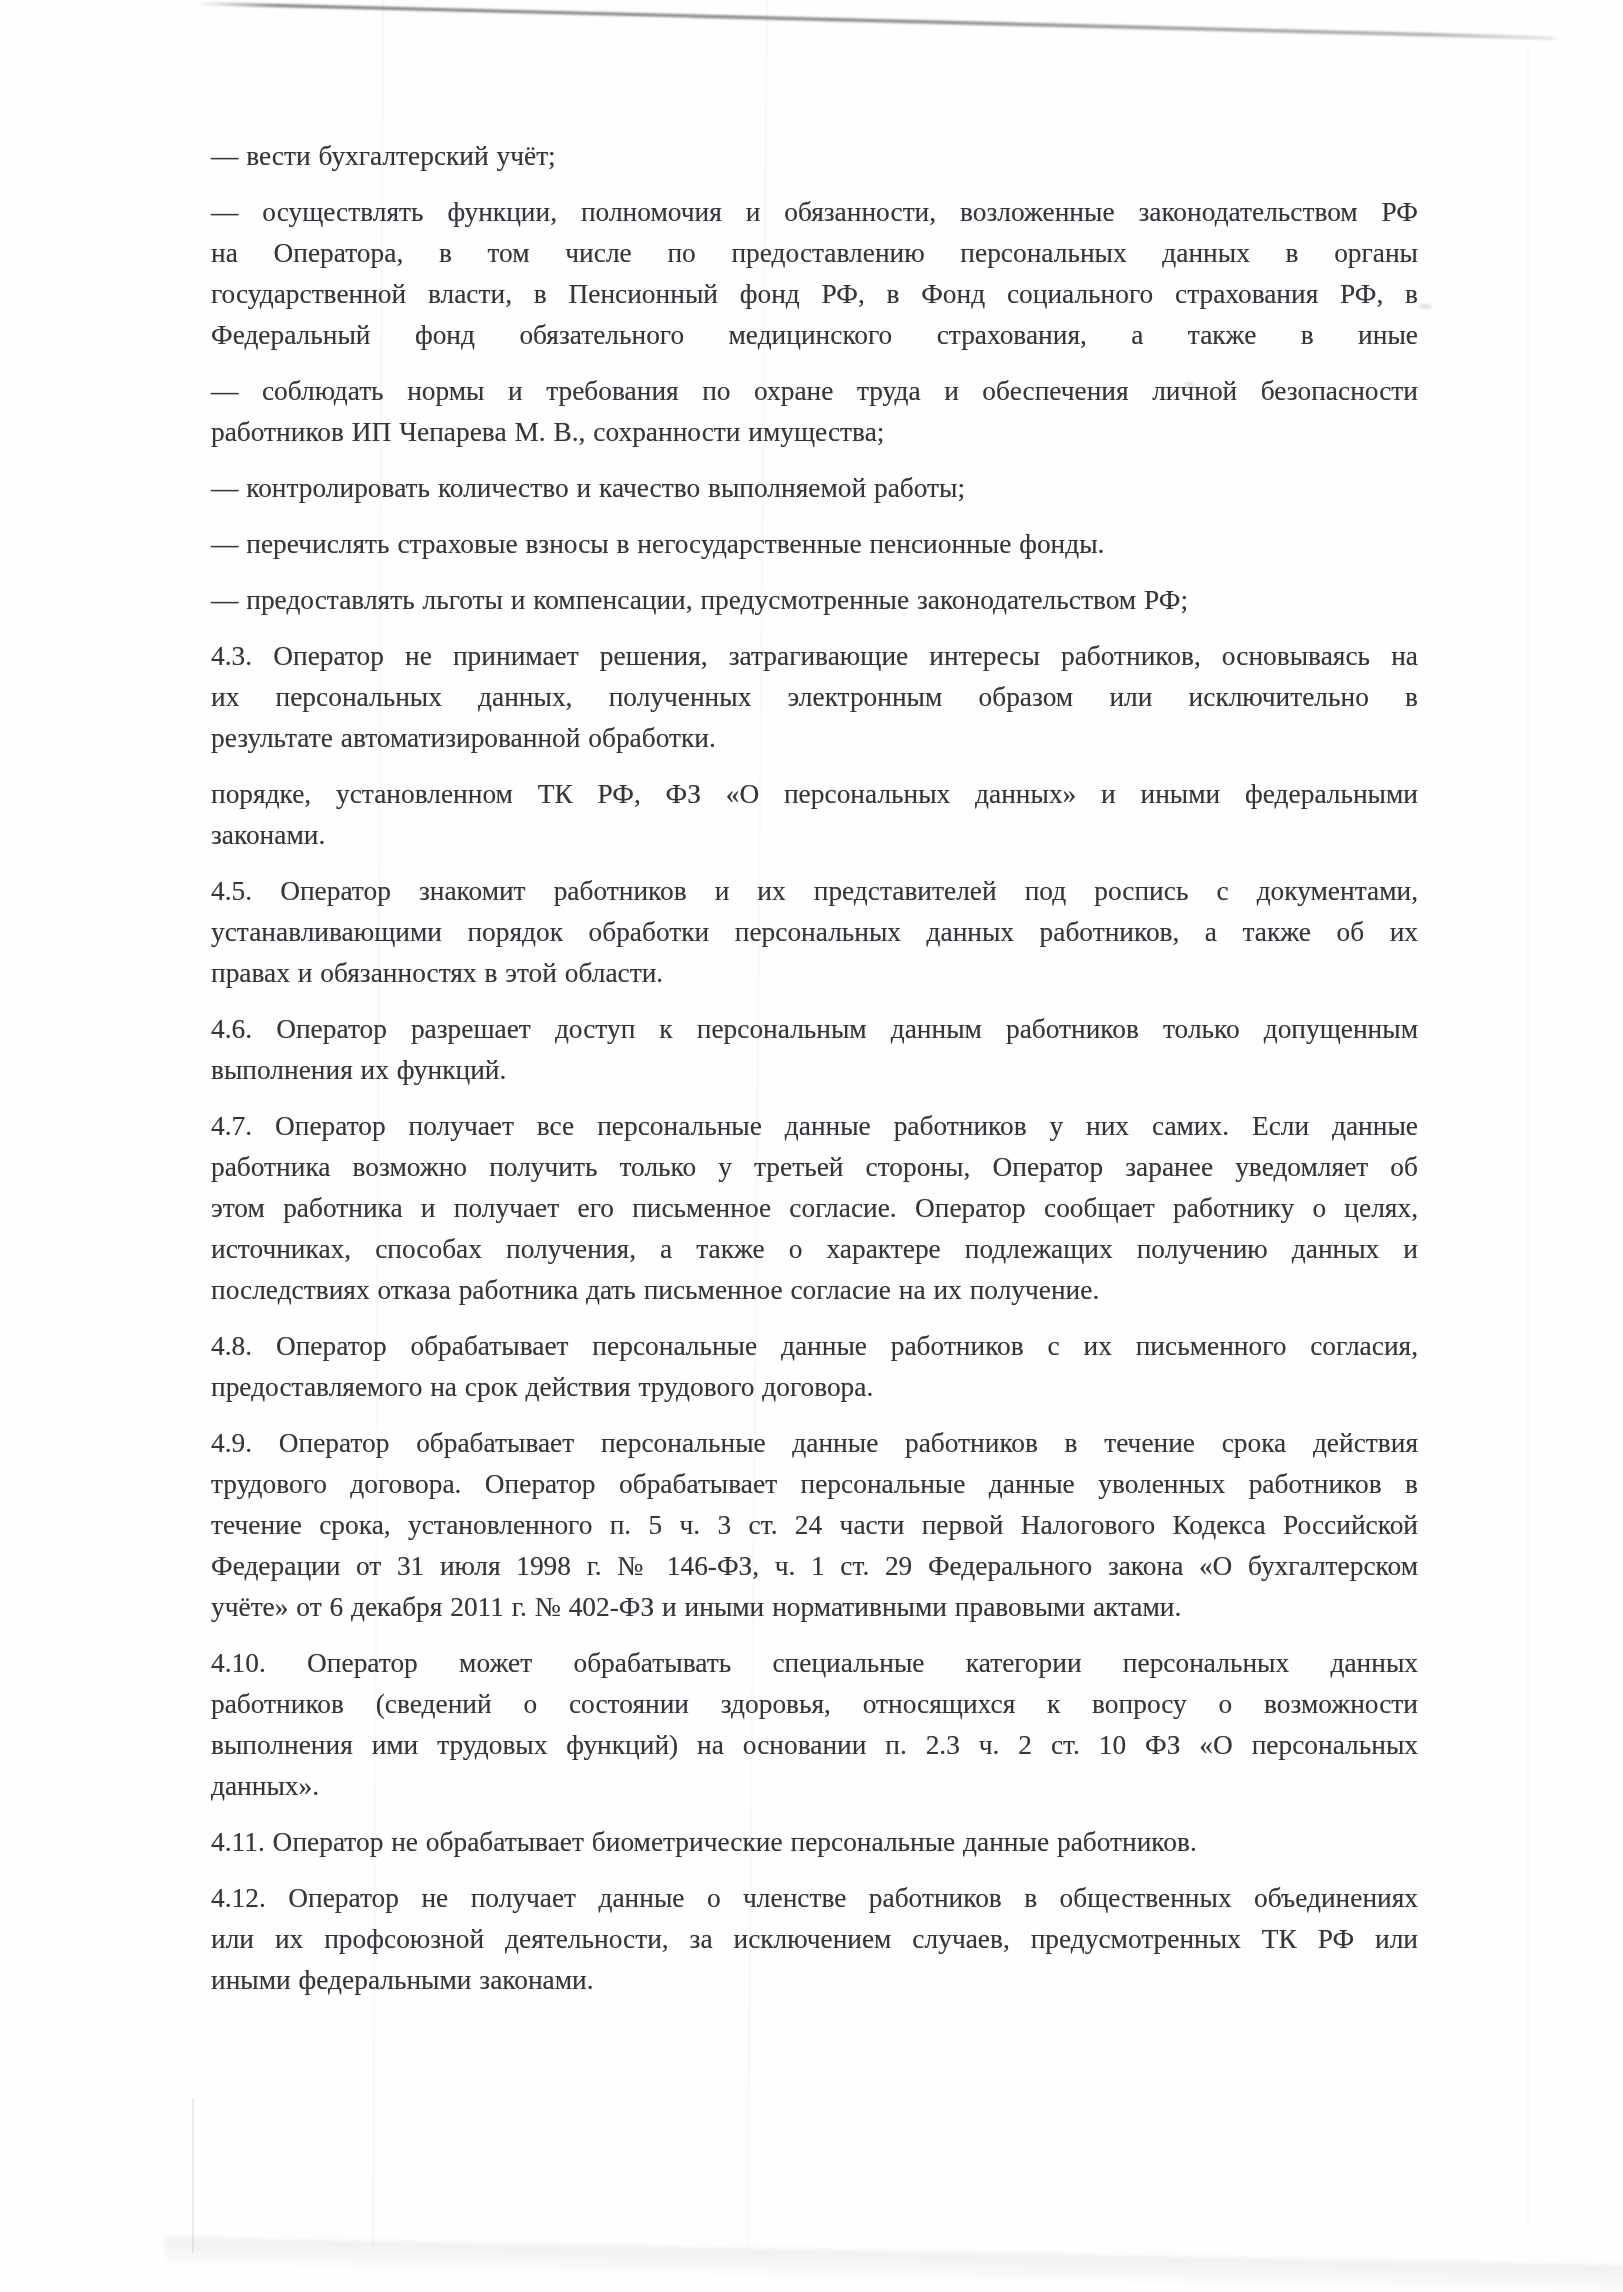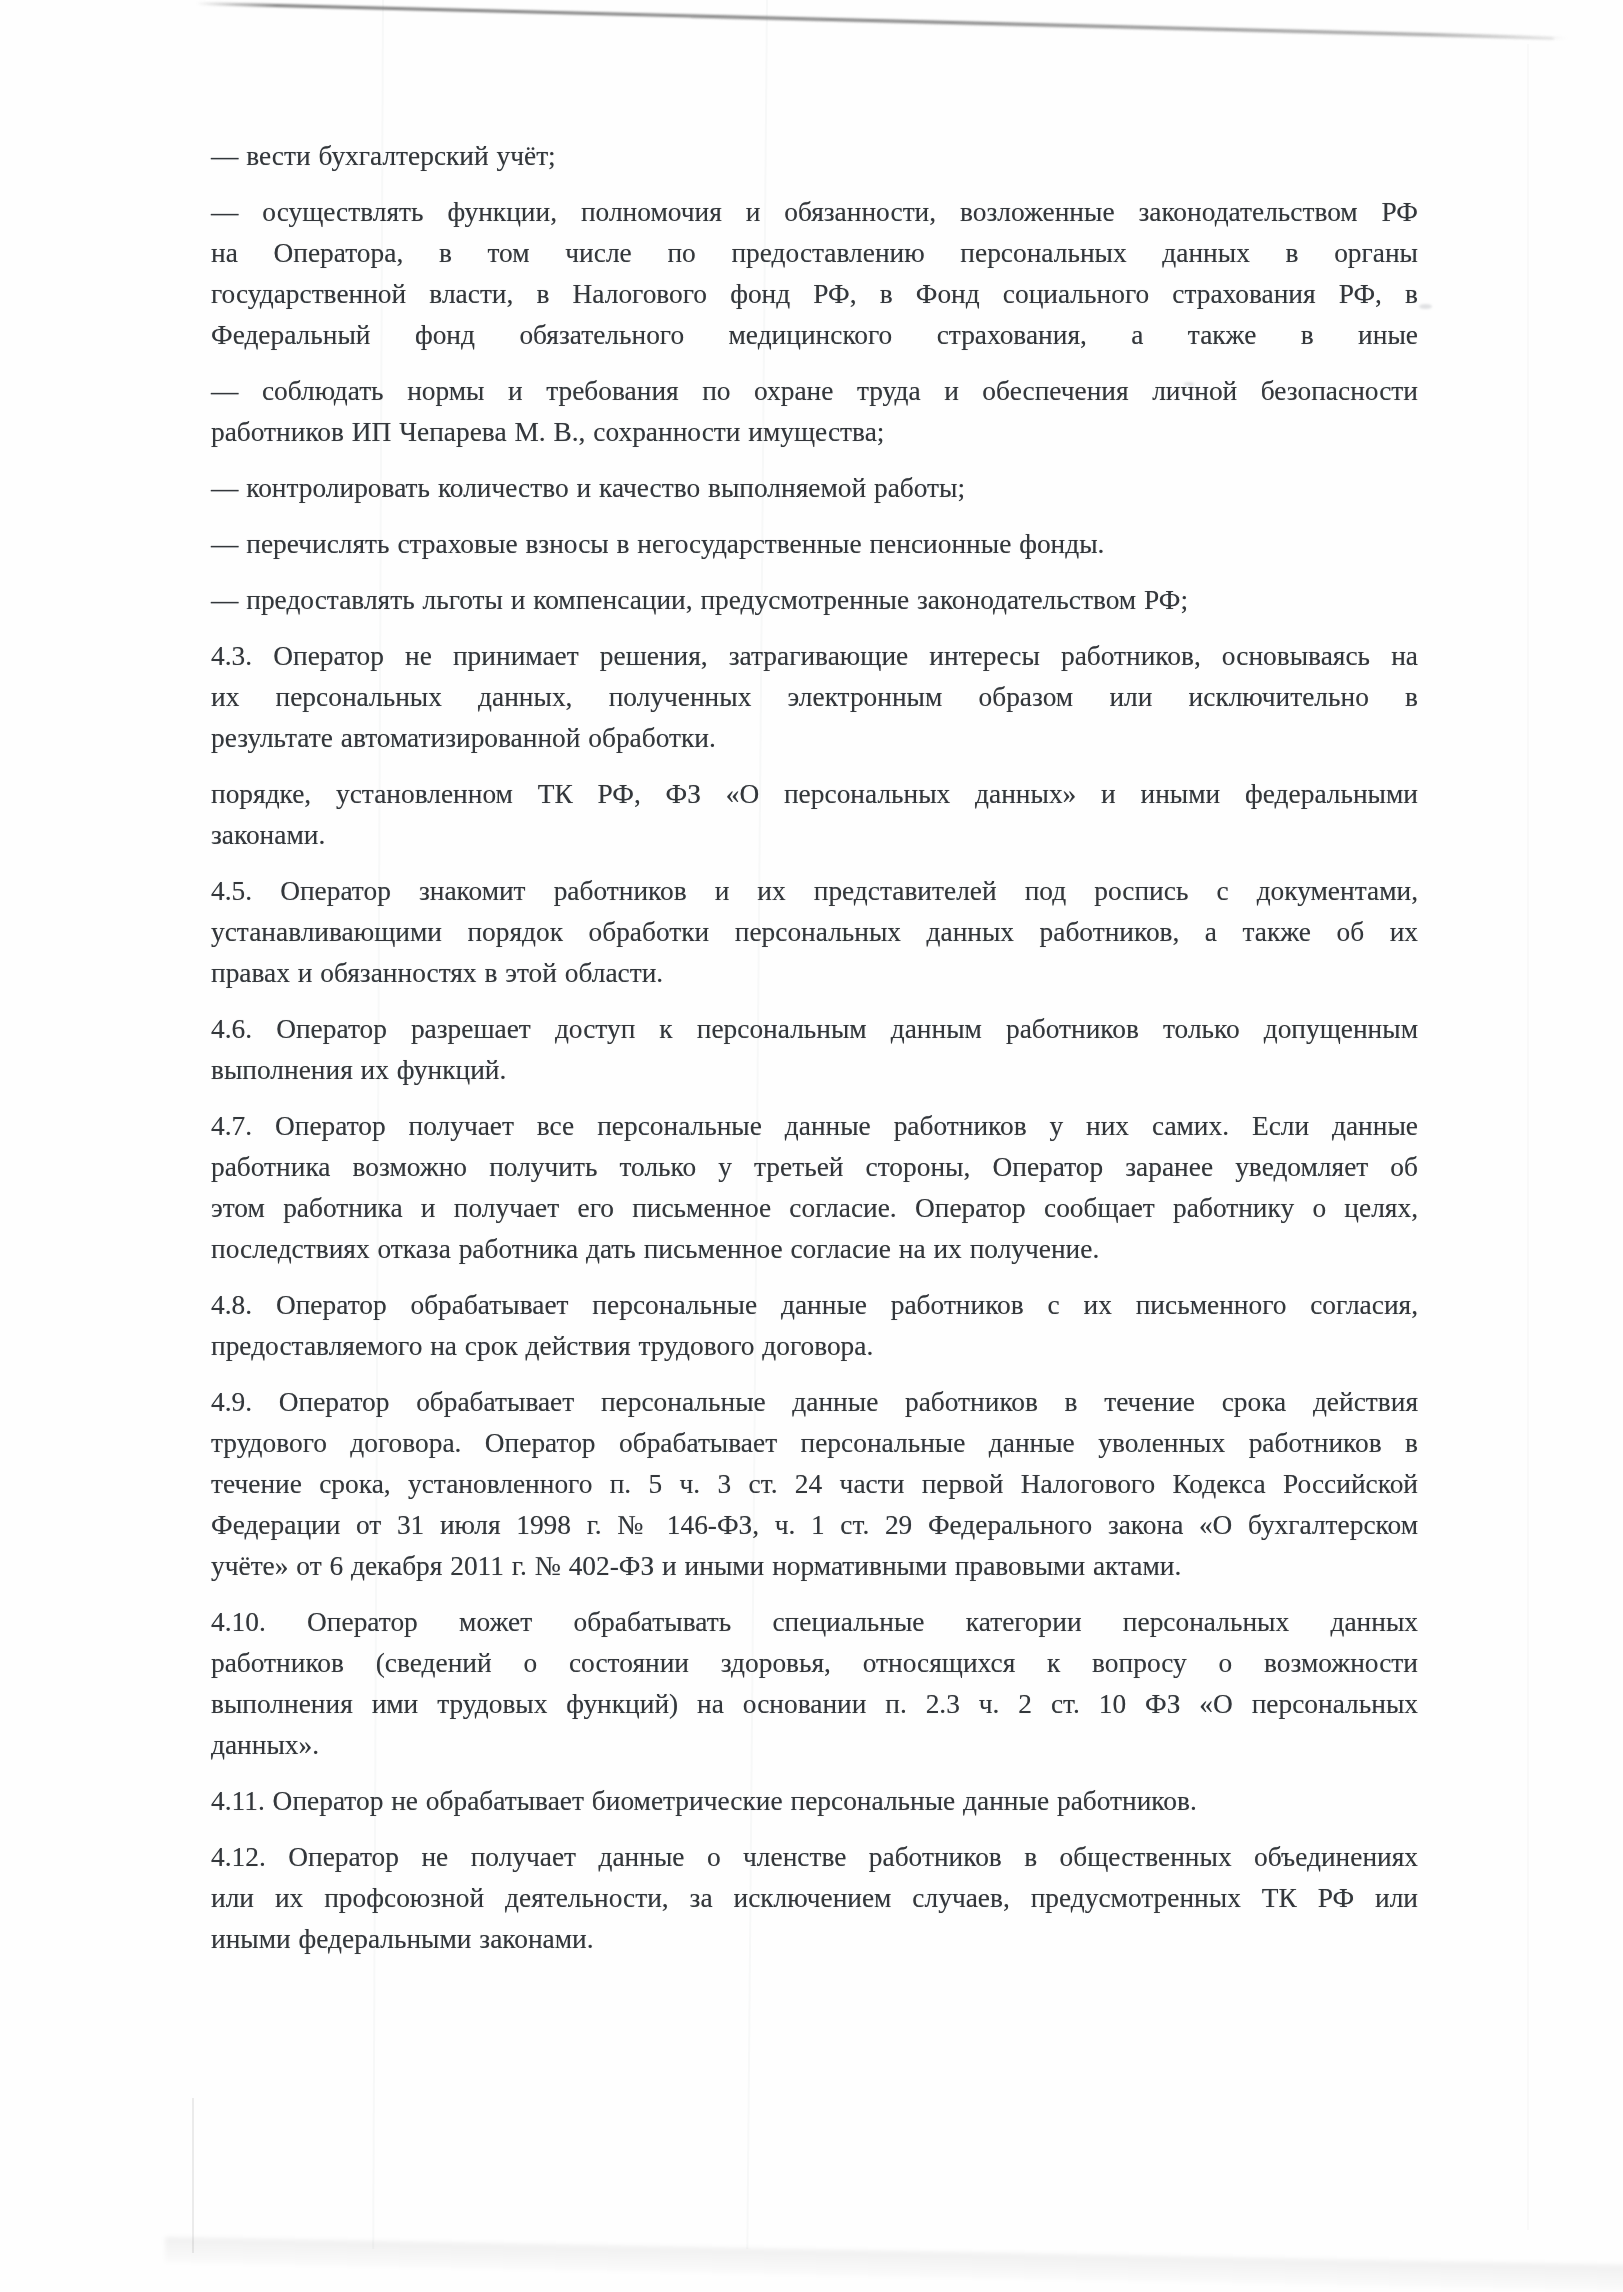--- a/index.html
+++ b/index.html
@@ -136,21 +136,21 @@
   <div class="fold fold-1"></div>
   <div class="fold fold-2"></div>
   <div class="right-edge"></div>
   <div class="content" id="doc-content">
       <p class="para">
         <span class="line last">— вести бухгалтерский учёт;</span>
       </p>
       <p class="para">
         <span class="line">— осуществлять функции, полномочия и обязанности, возложенные законодательством РФ</span>
         <span class="line">на Оператора, в том числе по предоставлению персональных данных в органы</span>
-        <span class="line">государственной власти, в Налогового фонд РФ, в Фонд социального страхования РФ, в</span>
+        <span class="line">государственной власти, в Пенсионный фонд РФ, в Фонд социального страхования РФ, в</span>
         <span class="line">Федеральный фонд обязательного медицинского страхования, а также в иные</span>
       </p>
       <p class="para">
         <span class="line">— соблюдать нормы и требования по охране труда и обеспечения личной безопасности</span>
         <span class="line last">работников ИП Чепарева М. В., сохранности имущества;</span>
       </p>
       <p class="para">
         <span class="line last">— контролировать количество и качество выполняемой работы;</span>
       </p>
       <p class="para">
@@ -174,20 +174,21 @@
         <span class="line last">правах и обязанностях в этой области.</span>
       </p>
       <p class="para">
         <span class="line">4.6. Оператор разрешает доступ к персональным данным работников только допущенным</span>
         <span class="line last">выполнения их функций.</span>
       </p>
       <p class="para">
         <span class="line">4.7. Оператор получает все персональные данные работников у них самих. Если данные</span>
         <span class="line">работника возможно получить только у третьей стороны, Оператор заранее уведомляет об</span>
         <span class="line">этом работника и получает его письменное согласие. Оператор сообщает работнику о целях,</span>
+        <span class="line">источниках, способах получения, а также о характере подлежащих получению данных и</span>
         <span class="line last">последствиях отказа работника дать письменное согласие на их получение.</span>
       </p>
       <p class="para">
         <span class="line">4.8. Оператор обрабатывает персональные данные работников с их письменного согласия,</span>
         <span class="line last">предоставляемого на срок действия трудового договора.</span>
       </p>
       <p class="para">
         <span class="line">4.9. Оператор обрабатывает персональные данные работников в течение срока действия</span>
         <span class="line">трудового договора. Оператор обрабатывает персональные данные уволенных работников в</span>
         <span class="line">течение срока, установленного п. 5 ч. 3 ст. 24 части первой Налогового Кодекса Российской</span>

